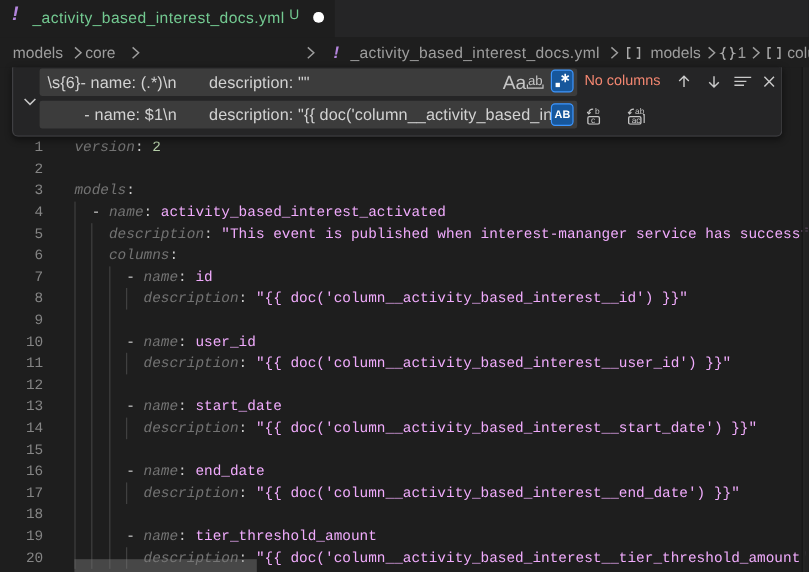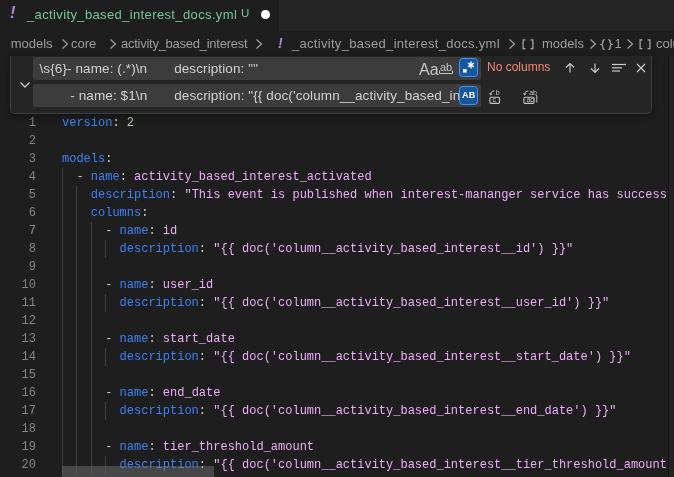--- a/index.html
+++ b/index.html
@@ -22,21 +22,21 @@
     color:#9d9d9d; font-size:13px; white-space:nowrap; }
   #breadcrumbs .bc { position:absolute; top:5px; }
   .bc-sep svg { display:block; }
   #bc-yicon { color:#b485dd; font-size:14px; font-weight:bold; font-style:italic; }
 
   
   #editor { left:0; top:56px; width:674px; height:421px; background:#1e1e1e; }
   .mono { font-family:"Liberation Mono", monospace; font-size:12px; line-height:18px; }
   #gutter { left:0; top:58px; width:36px; text-align:right; color:#858585; white-space:pre; }
   #code { left:62px; top:58px; white-space:pre; color:#cccccc; }
-  .k { color:#3b82f6; }
+  .k { color:#737373;font-style:italic; }
   .s { color:#f0abfc; }
   .n { color:#b5cea8; }
   .guide { position:absolute; width:1px; background:#404040; }
   #hscroll { left:62px; top:410px; width:152px; height:11px; background:rgba(121,121,121,0.45); }
   #rline { left:668px; top:0; width:1px; height:421px; background:#141414; box-shadow:1px 0 0 0 #232323, 2px 0 0 0 #232323, 3px 0 0 0 #232323, 4px 0 0 0 #232323, 5px 0 0 0 #232323; }
 
   
   #widget { left:10px; top:56px; width:642px; height:58px; background:#252526;
     border:1px solid #3f3f42; border-top:none; border-radius:0 0 5px 5px;
     box-shadow:0 2px 6px rgba(0,0,0,0.45); }
@@ -69,21 +69,20 @@
         <svg width="16" height="16" viewBox="0 0 16 16" style="display:block">
           <path d="M5.5 3.5L10.5 8 5.5 12.5" stroke="#9d9d9d" stroke-width="1.25" fill="none"></path>
         </svg>
       </span>
       <span class="bc" style="left:71px">core</span>
       <span class="bc bc-sep" style="left:105px;top:5px">
         <svg width="16" height="16" viewBox="0 0 16 16" style="display:block">
           <path d="M5.5 3.5L10.5 8 5.5 12.5" stroke="#9d9d9d" stroke-width="1.25" fill="none"></path>
         </svg>
       </span>
-      <span class="bc" style="left:121px;letter-spacing:-0.26px">activity_based_interest</span>
       <span class="bc bc-sep" style="left:251px;top:5px">
         <svg width="16" height="16" viewBox="0 0 16 16" style="display:block">
           <path d="M5.5 3.5L10.5 8 5.5 12.5" stroke="#9d9d9d" stroke-width="1.25" fill="none"></path>
         </svg>
       </span>
       <span class="bc" style="left:278px;top:4px"><span id="bc-yicon">!</span></span>
       <span class="bc" style="left:292px;letter-spacing:0.3px">_activity_based_interest_docs.yml</span>
       <span class="bc bc-sep" style="left:504px;top:5px">
         <svg width="16" height="16" viewBox="0 0 16 16" style="display:block">
           <path d="M5.5 3.5L10.5 8 5.5 12.5" stroke="#9d9d9d" stroke-width="1.25" fill="none"></path>

